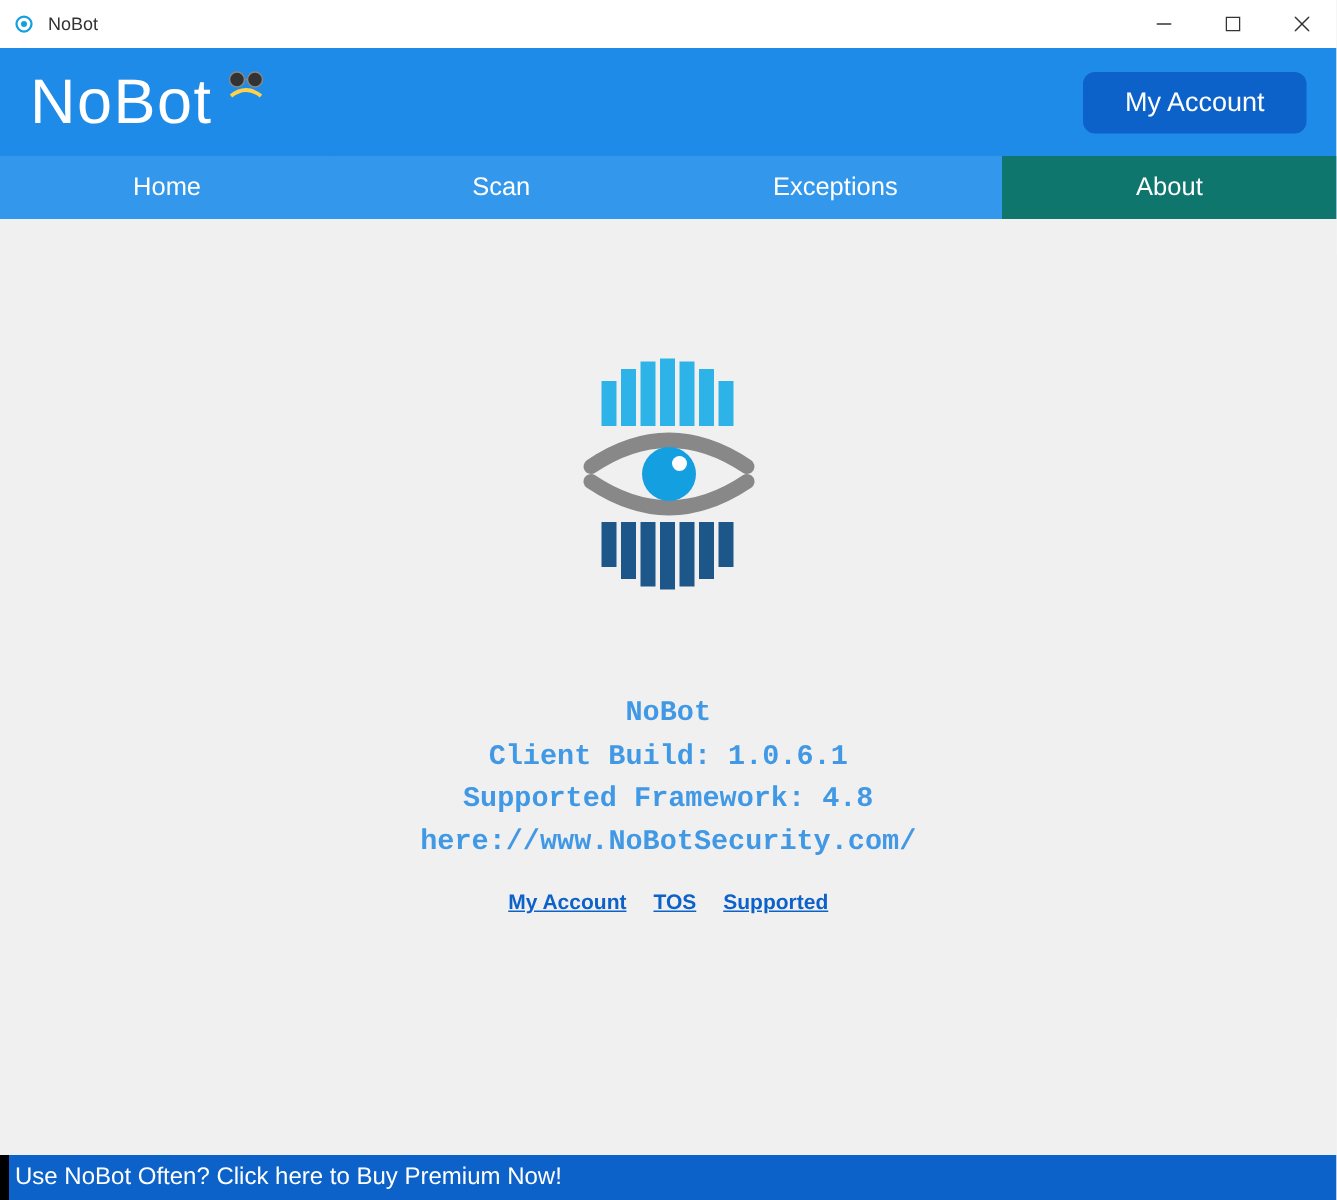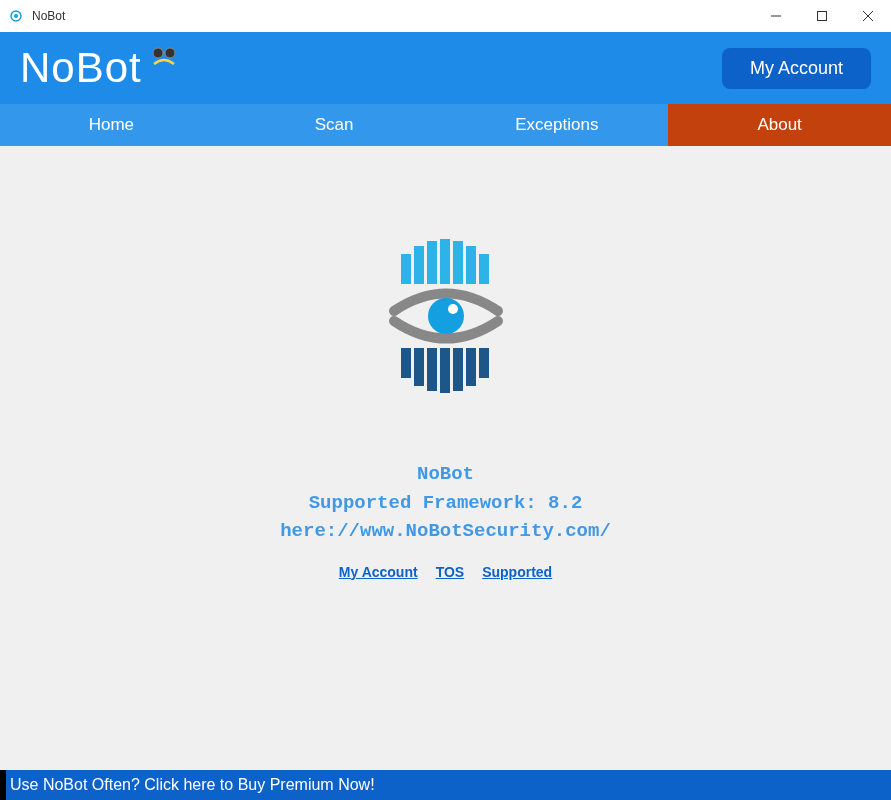--- a/index.html
+++ b/index.html
@@ -106,21 +106,21 @@
       align-items: center;
       justify-content: center;
       color: #ffffff;
       font-size: 17px;
       cursor: pointer;
       background: #3397ec;
       border: none;
     }
     
     .nav-item.active {
-      background: #c2410c;
+      background: #0f766e;
     }
     
     .content {
       height: 624px;
       background: #f0f0f0;
       display: flex;
       flex-direction: column;
       align-items: center;
       padding-top: 80px;
     }
@@ -245,21 +245,22 @@
       <rect x="81" y="122" width="10" height="43" fill="#1d578a"></rect>
       <rect x="94" y="122" width="10" height="45" fill="#1d578a"></rect>
       <rect x="107" y="122" width="10" height="43" fill="#1d578a"></rect>
       <rect x="120" y="122" width="10" height="38" fill="#1d578a"></rect>
       <rect x="133" y="122" width="10" height="30" fill="#1d578a"></rect>
     </svg>
   </div>
 
   <div class="info-text">
     <div>NoBot</div>
-    <div>Supported Framework: 8.2</div>
+    <div>Client Build: 1.0.6.1</div>
+    <div>Supported Framework: 4.8</div>
     <div>here://www.NoBotSecurity.com/</div>
   </div>
 
   <div class="links-row">
     <a class="link-item">My Account</a>
     <a class="link-item">TOS</a>
     <a class="link-item">Supported</a>
   </div>
 </div>
 

